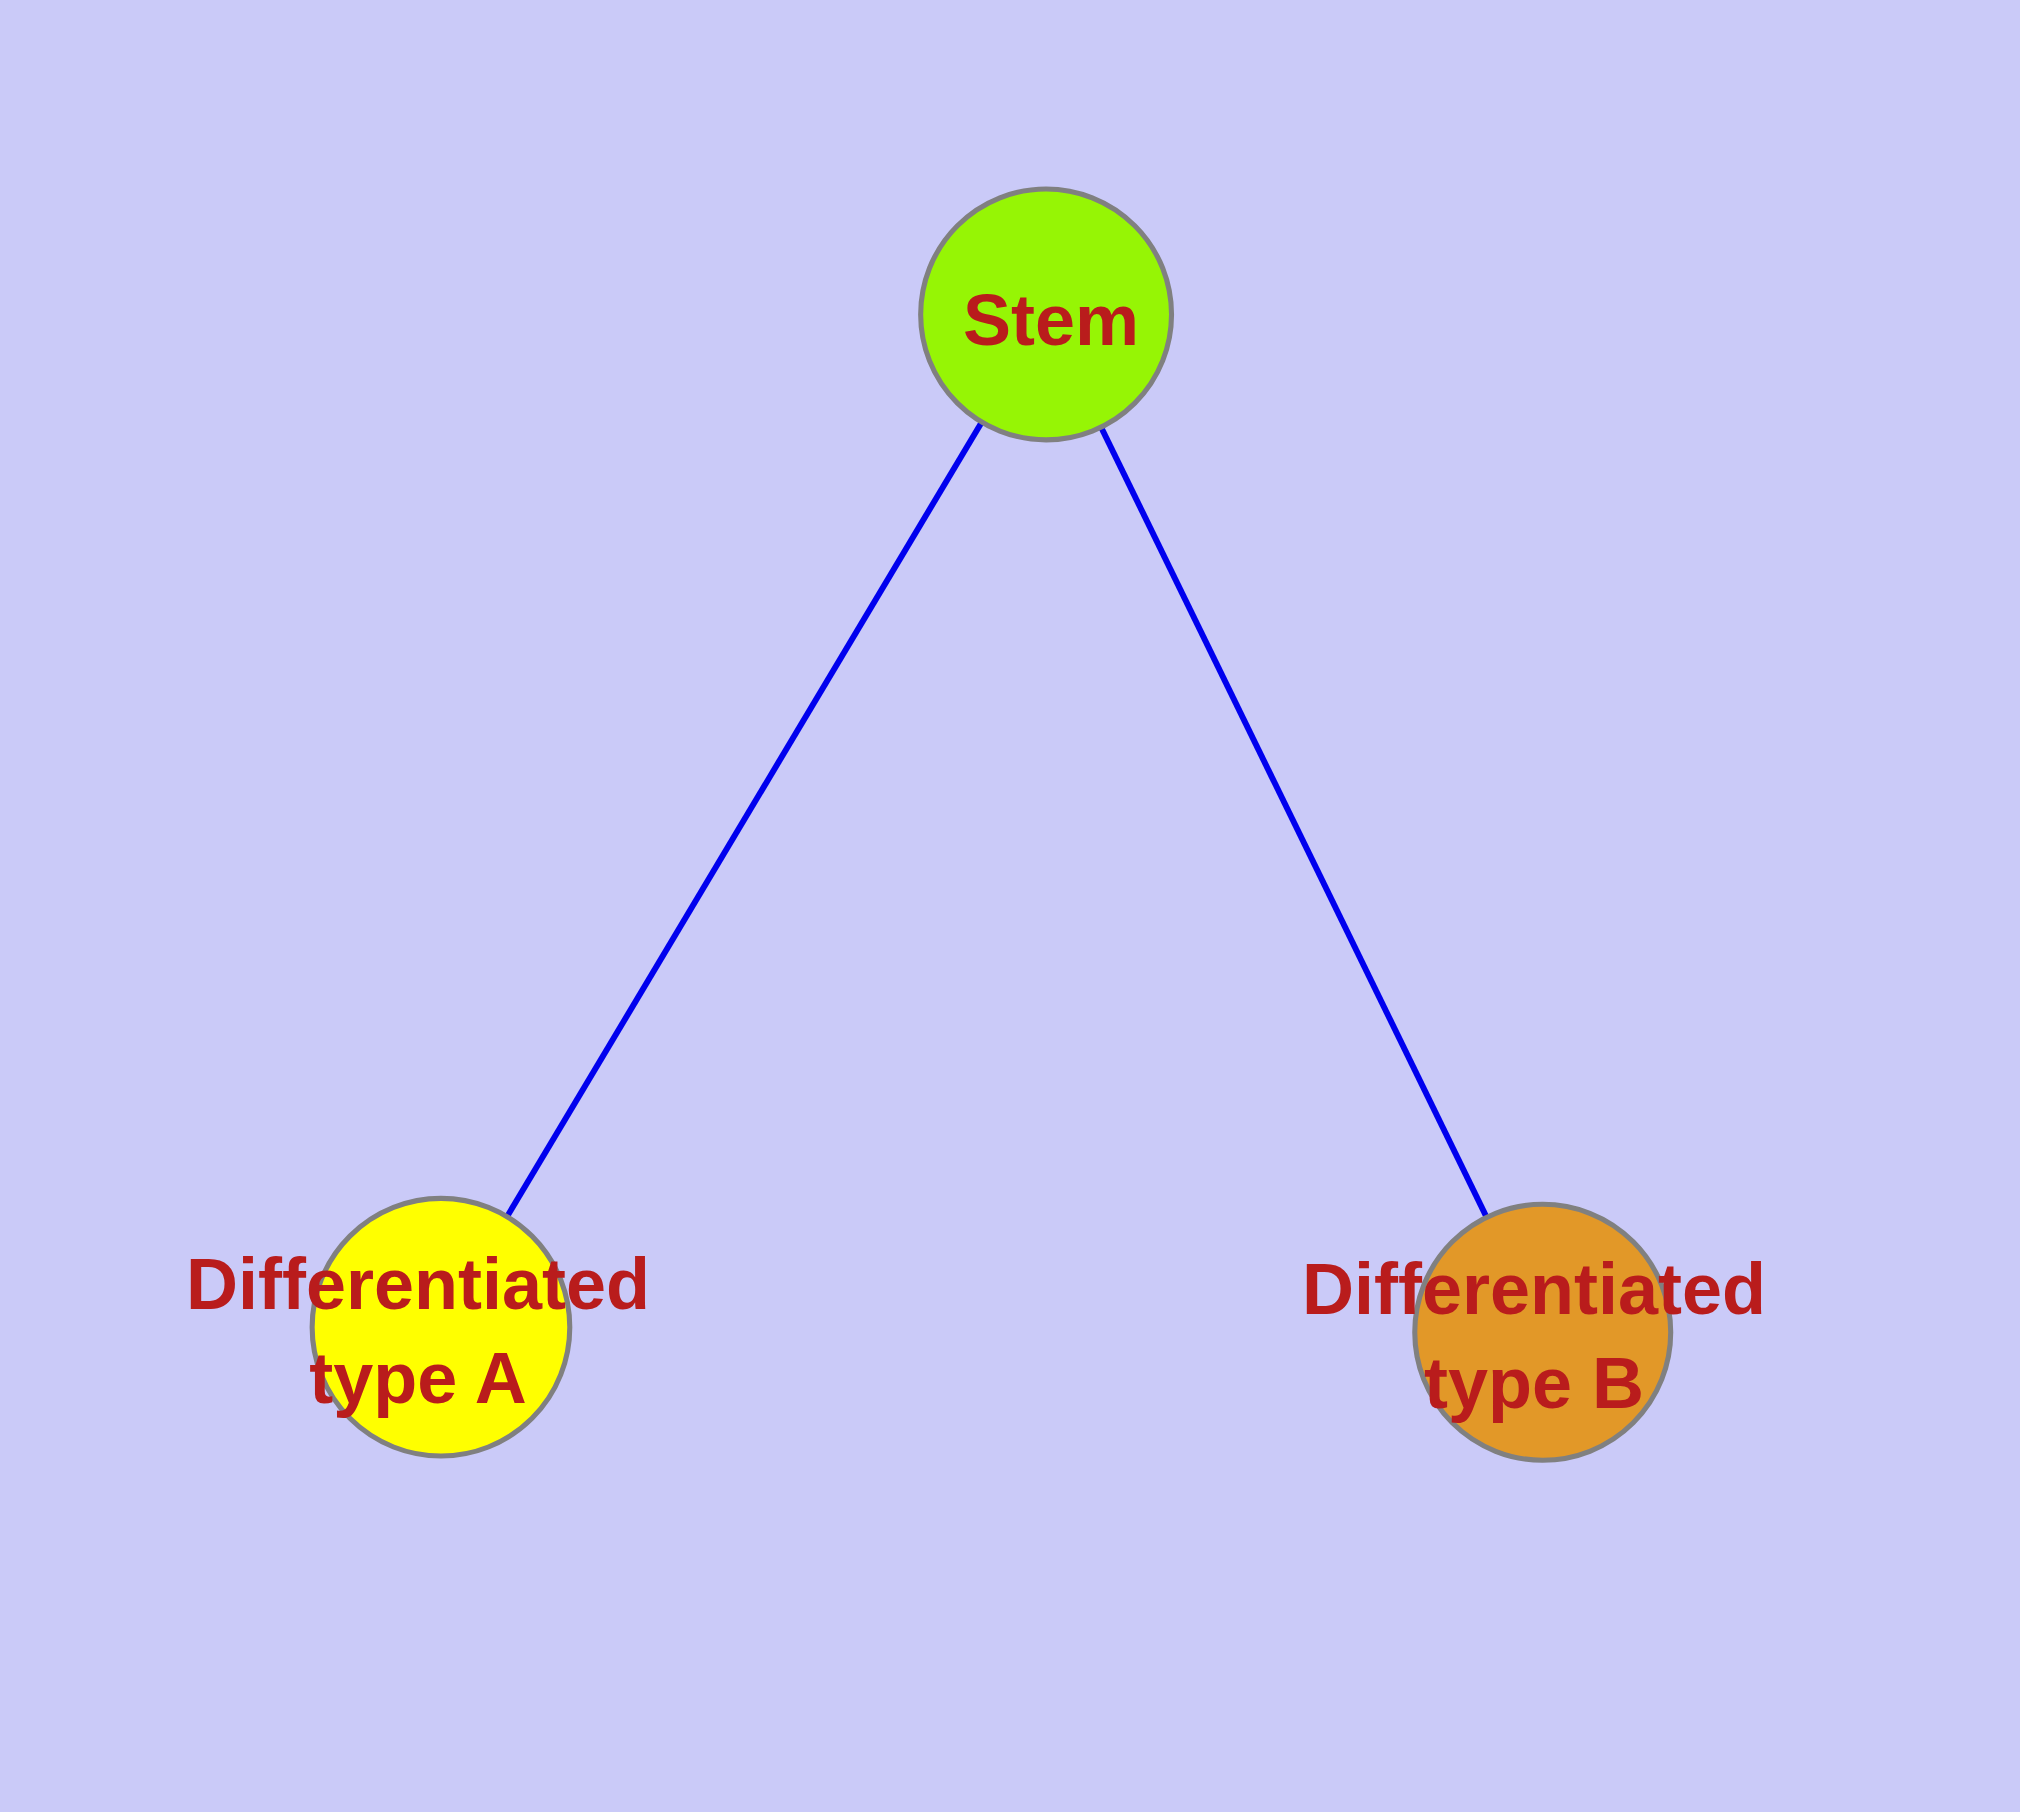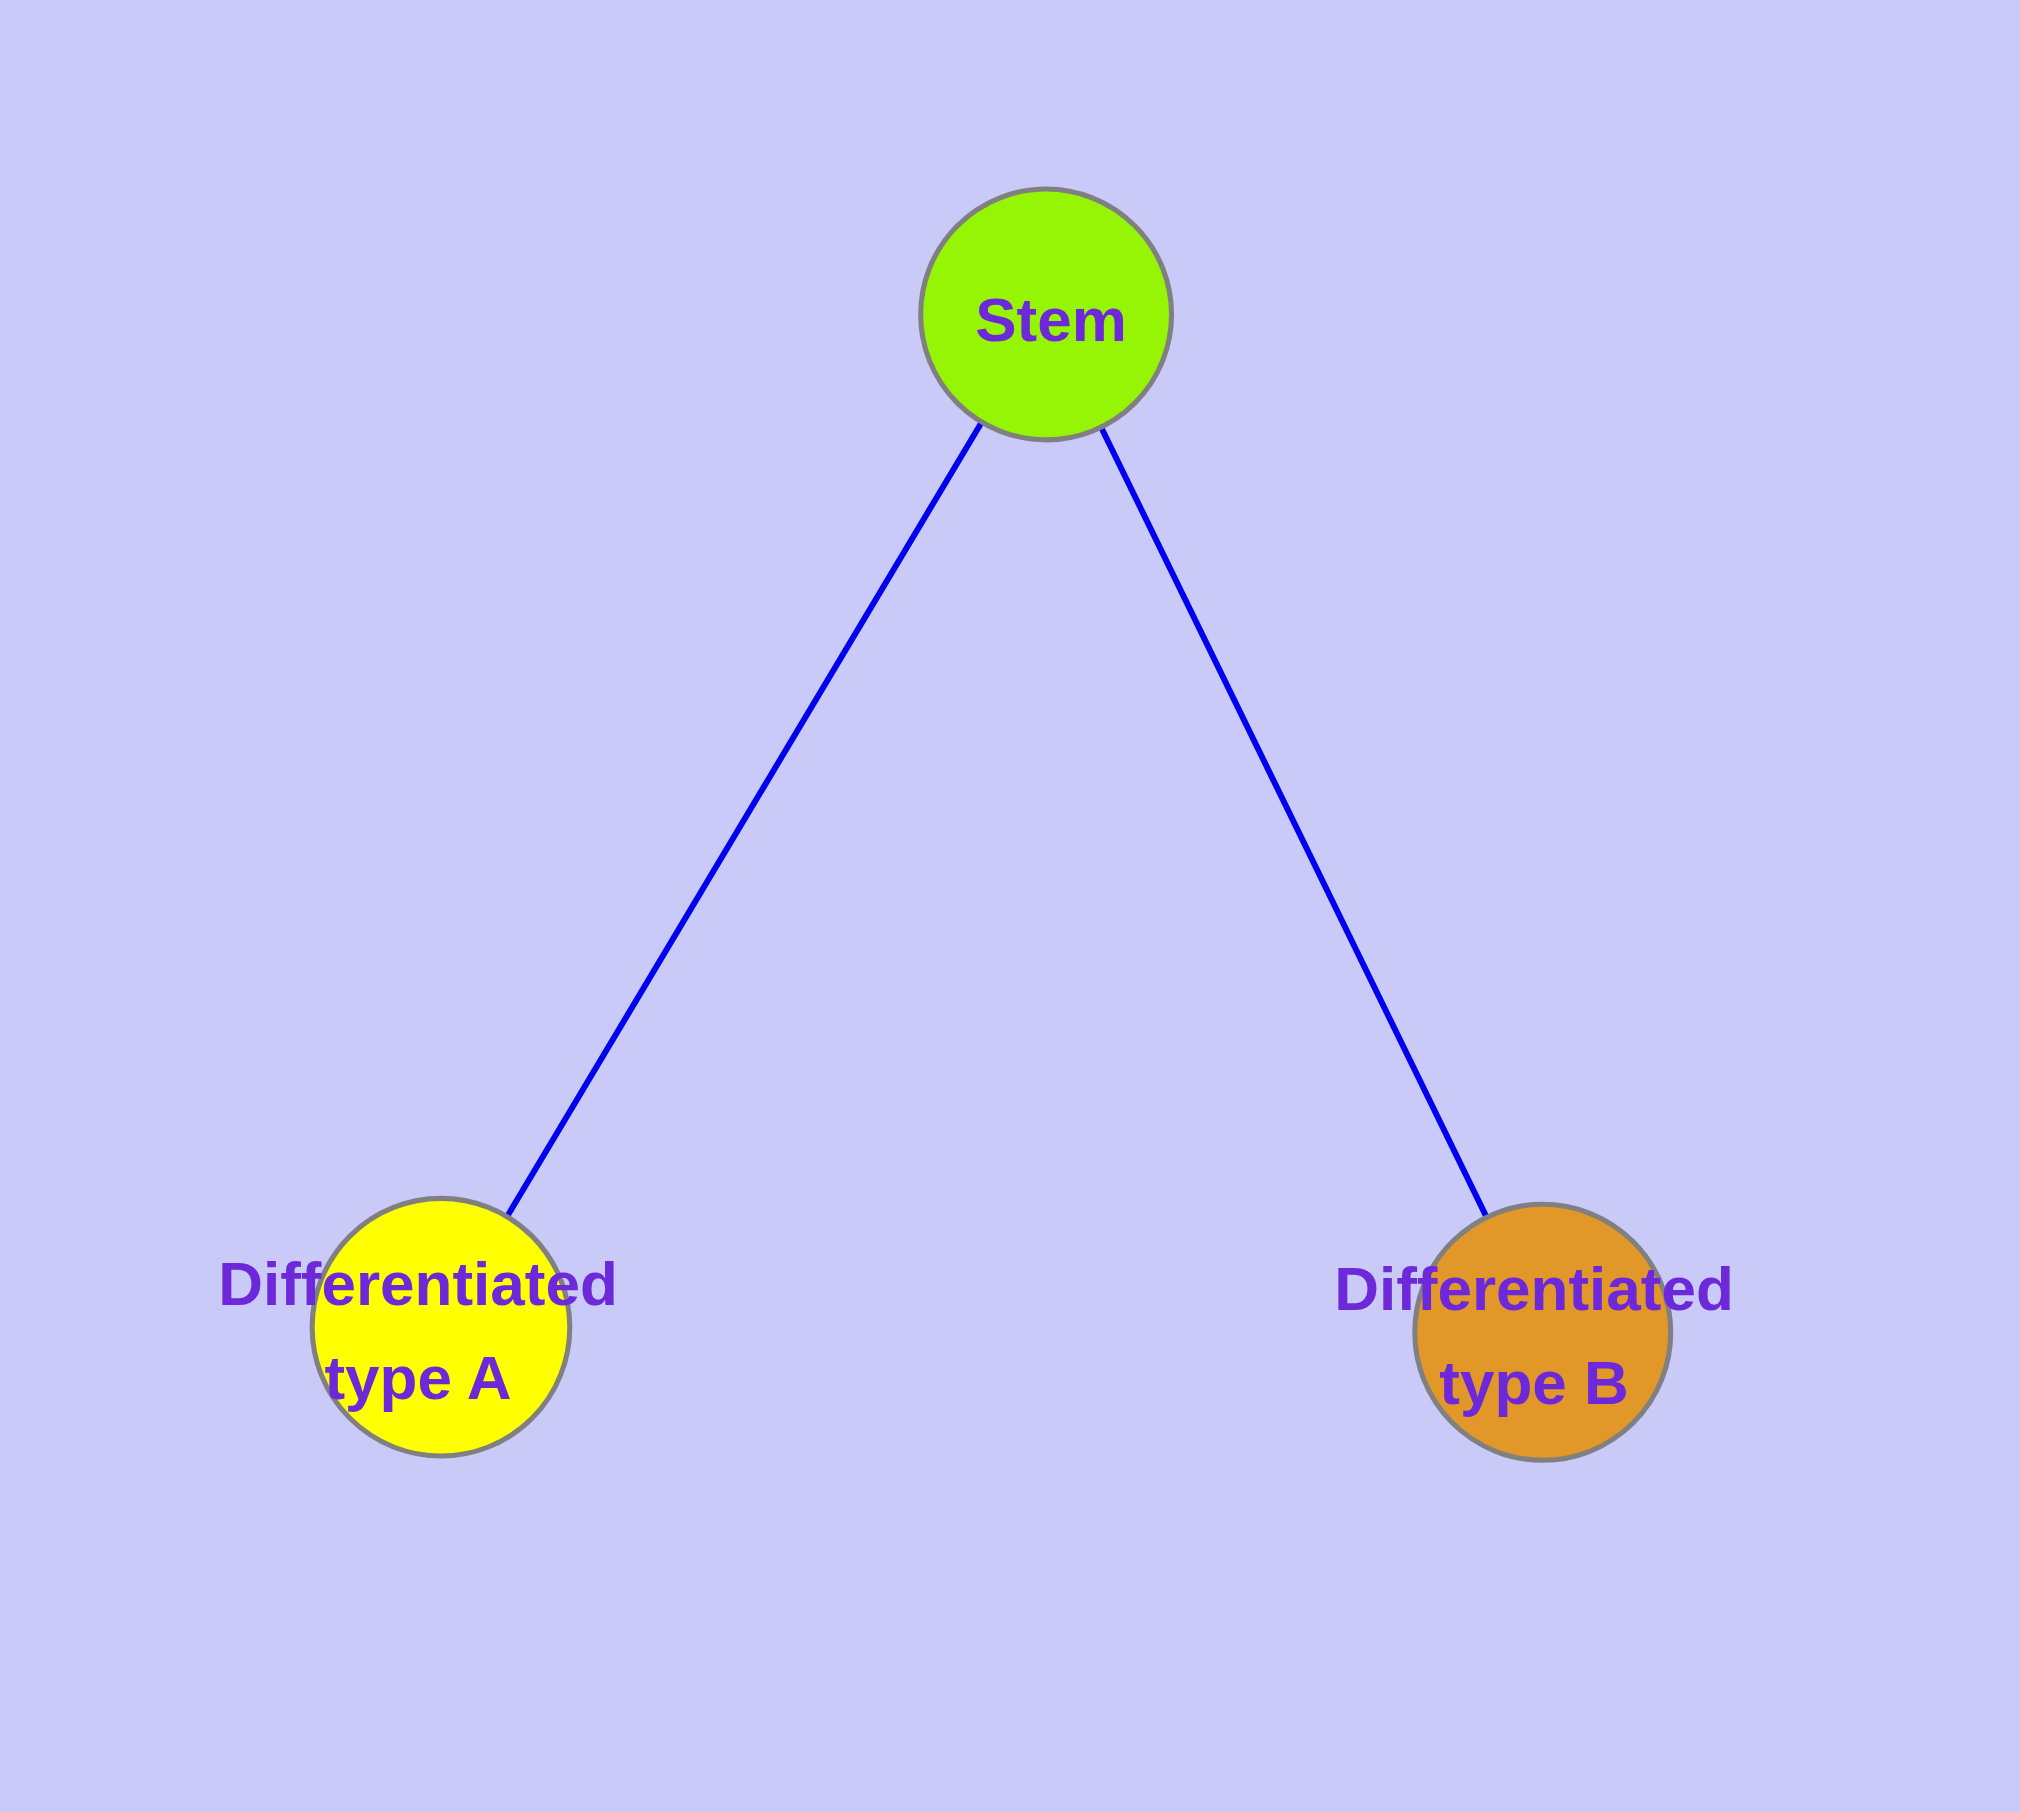--- a/index.html
+++ b/index.html
@@ -25,23 +25,23 @@
     stroke-width: 7px;
     fill: none;
   }
   .node {
     stroke-width: 6px;
   }
   .node-label {
     position: absolute;
     transform: translate(-50%, -50%);
     font-weight: 700;
-    font-size: 62px;
+    font-size: 72px;
     line-height: 94px;
-    color: #6d28d9;
+    color: #b91c1c;
     white-space: pre-line;
     text-align: center;
     letter-spacing: 0;
   }
   .label-stem { left: 1051px; top: 320px; }
   .label-type-a { left: 418px; top: 1331px; }
   .label-type-b { left: 1534px; top: 1336px; }
 </style>
 </head>
 <body>

